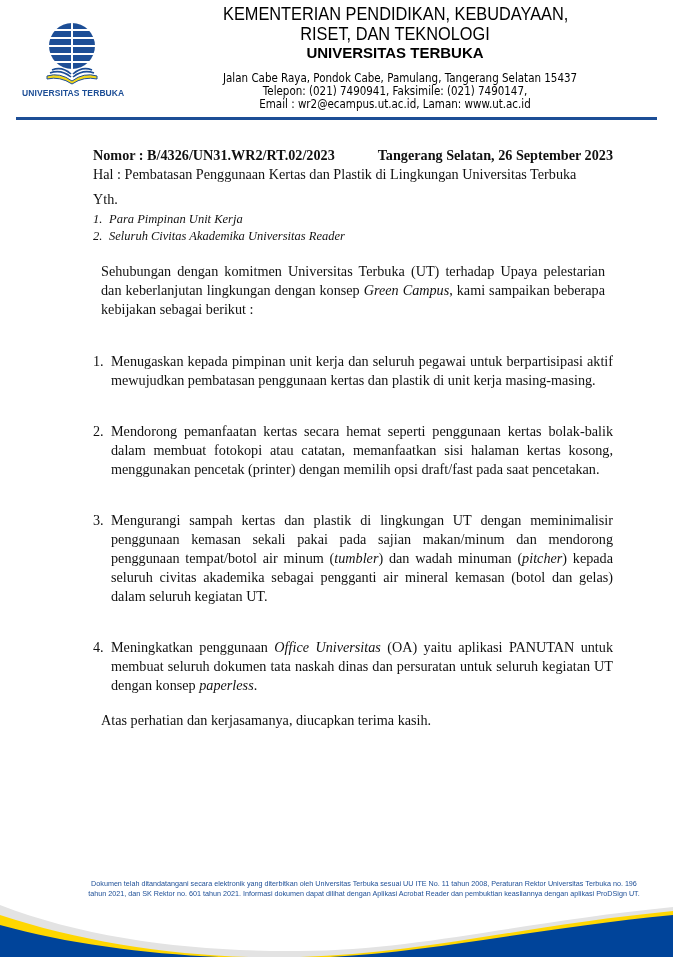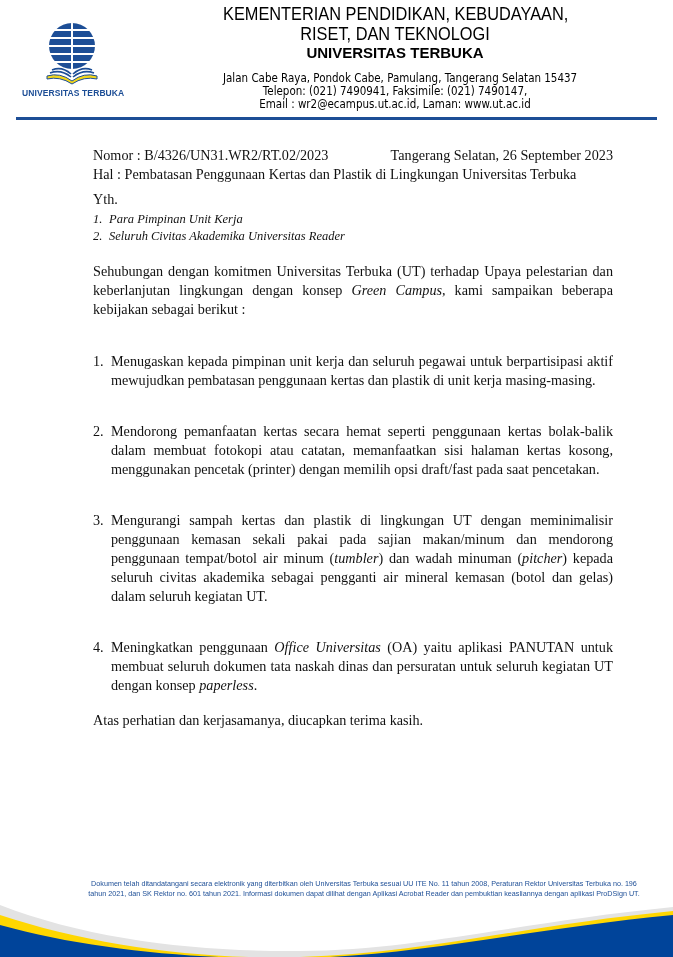--- a/index.html
+++ b/index.html
@@ -22,27 +22,27 @@
     .address {
       font-family: "DejaVu Sans", sans-serif; font-size: 12px; line-height: 13px; margin-top: 10px;
       transform: scaleX(0.86); transform-origin: center; white-space: nowrap;
     }
     .head-rule { position: absolute; left: 16px; top: 117px; width: 641px; height: 3px; background: #1d4e96; }
 
     .body-text {
       position: absolute; left: 93px; top: 146px; width: 520px;
       font-family: "Liberation Serif", serif; font-size: 14.2px; color: #111111;
     }
-    .meta-row { display: flex; justify-content: space-between; line-height: 19px; }
+    .meta-row { display: flex; justify-content: space-between; line-height: 19px; font-weight: bold; }
     .line { line-height: 19px; }
     .yth { margin-top: 6px; }
     .rec-list { margin-top: 2px; font-size: 12.5px; line-height: 17px; }
     .rec-list div { padding-left: 0; font-style: italic; }
     .rec-list .num { display: inline-block; width: 16px; }
-    p { margin: 0; }
+    p { margin: 8px; }
     .justify { text-align: justify; line-height: 19px; }
     .intro { margin-top: 17px; }
     .policy { display: flex; margin-top: 32px; line-height: 19px; }
     .policy .num { width: 18px; flex: none; }
     .policy .txt { text-align: justify; flex: 1; }
     .policy.first { margin-top: 33px; }
     .closing { margin-top: 33px; }
     .thanks { margin-top: 16px; }
 
     .footer { position: absolute; left: 0; top: 860px; width: 673px; height: 97px; }

